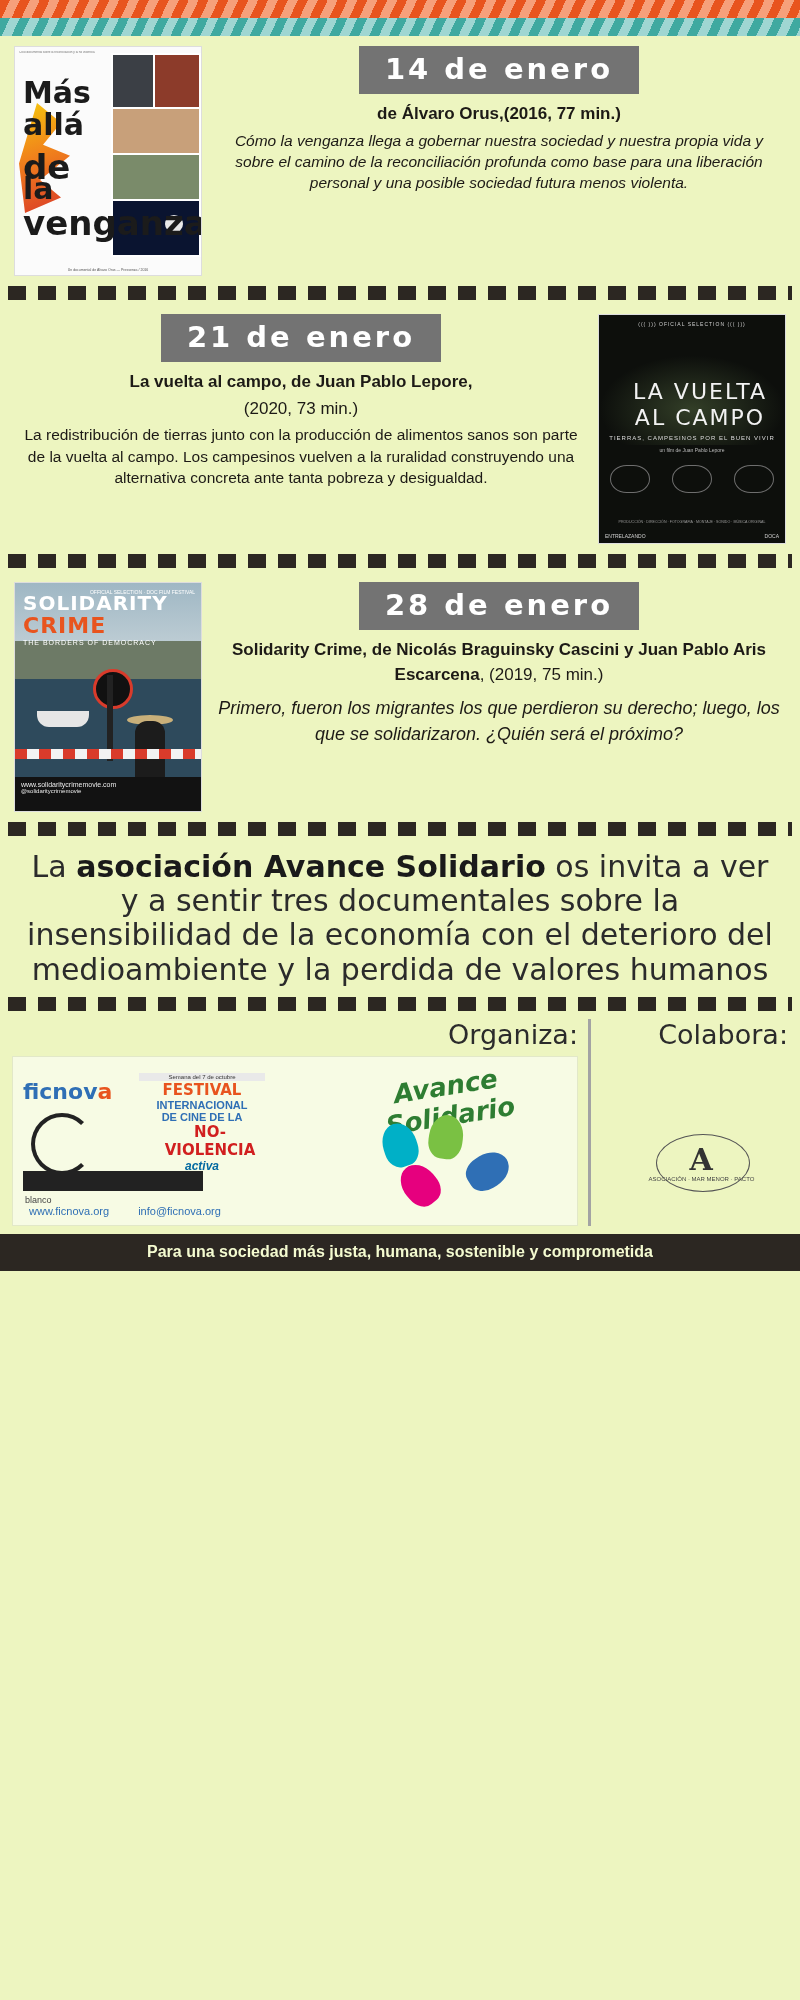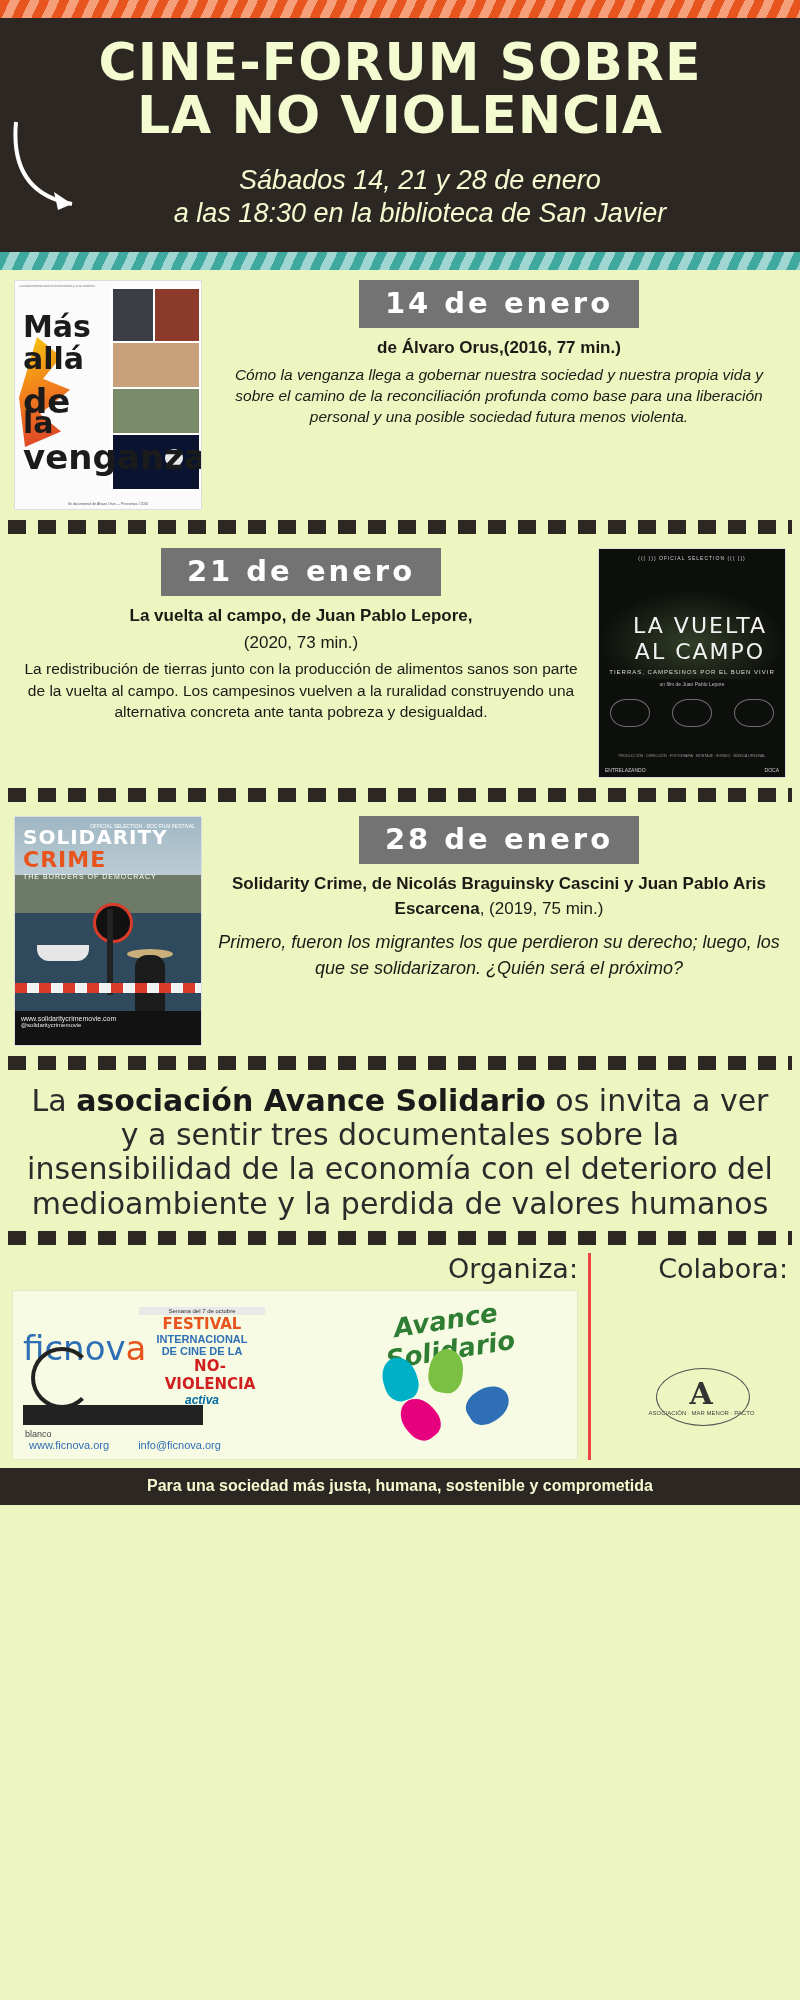--- a/index.html
+++ b/index.html
@@ -196,40 +196,40 @@
   }
   .assoc b{font-weight:bold;color:#1a1a1a;}
 
   
   .sponsors{
     display:flex;
     padding:4px 12px 0 12px;
     box-sizing:border-box;
   }
   .spon-left{flex:0 0 566px;padding-right:10px;}
-  .spon-right{flex:1 1 auto;padding-left:24px;border-left:3px solid #ef4444;}
+  .spon-right{flex:1 1 auto;padding-left:24px;border-left:3px solid #a3a3a3;}
   .spon-label{
     font-size:27px;
     color:#2b2b2b;
     font-family:"DejaVu Sans", sans-serif;
     margin:0 0 6px 4px;
     text-align:right;
   }
   .logo-box{
     background:#F7FBE4;
     border:1px solid #e2e8c8;
     height:168px;
     position:relative;
     overflow:hidden;
   }
   .logo-box.small{height:150px;background:transparent;border:none;}
 
   
   .ficnova{position:absolute;left:10px;top:22px;width:180px;height:120px;}
-  .ficnova .fn{font-size:34px;font-weight:normal;color:#2f6fb5;font-family:"DejaVu Sans",sans-serif;margin-top:15px;}
+  .ficnova .fn{font-size:22px;font-weight:bold;color:#2f6fb5;font-family:"DejaVu Sans",sans-serif;}
   .ficnova .fn .a{color:#E8541E;}
   .ficnova .spiral{position:absolute;left:8px;top:34px;width:54px;height:54px;border:4px solid #222;border-radius:50%;border-right-color:transparent;}
   .ficnova .film{position:absolute;left:0;top:92px;width:180px;height:20px;background:#222;padding:0;display:block;}
   .ficnova .blanco{position:absolute;left:2px;top:116px;font-size:9px;color:#444;}
   .fest{position:absolute;left:126px;top:16px;width:126px;text-align:center;}
   .fest .head{font-size:6px;color:#333;background:#e9e9e9;padding:1px 0;}
   .fest .l1{color:#E8541E;font-size:15px;font-weight:bold;font-family:"DejaVu Sans",sans-serif;}
   .fest .l2{color:#2f6fb5;font-size:11px;font-weight:bold;}
   .fest .l3{color:#2f6fb5;font-size:11px;font-weight:bold;}
   .fest .l4{color:#d11f1f;font-size:15px;font-weight:bold;font-family:"DejaVu Sans",sans-serif;margin-left:16px;}
@@ -273,34 +273,20 @@
     margin-top:8px;
   }
 </style>
 </head>
 <body>
 
 <div class="poster">
 
   <div class="stripe-top"></div>
 
-  <div class="header">
-    <h1>
-      <span>CINE-FORUM SOBRE</span><br>
-      <span>LA NO VIOLENCIA</span>
-    </h1>
-    <svg class="arrow" viewBox="0 0 110 110">
-      <path d="M6 4 C 2 48, 18 78, 62 86" stroke="#ffffff" stroke-width="4" fill="none"></path>
-      <path d="M62 86 L 44 74 L 48 92 Z" fill="#ffffff"></path>
-    </svg>
-    <div class="sub">
-      <div>Sábados 14, 21 y 28 de enero</div>
-      <div>a las 18:30 en la biblioteca  de San Javier</div>
-    </div>
-  </div>
 
   <div class="zigzag"></div>
 
   <div class="film">
     <div class="poster-img p1">
       <div class="p1-top">Ciclo documental sobre la reconciliación y la no violencia</div>
       <div class="flame"></div>
       <div class="cell c1"></div>
       <div class="cell c2"></div>
       <div class="cell c3"></div>

